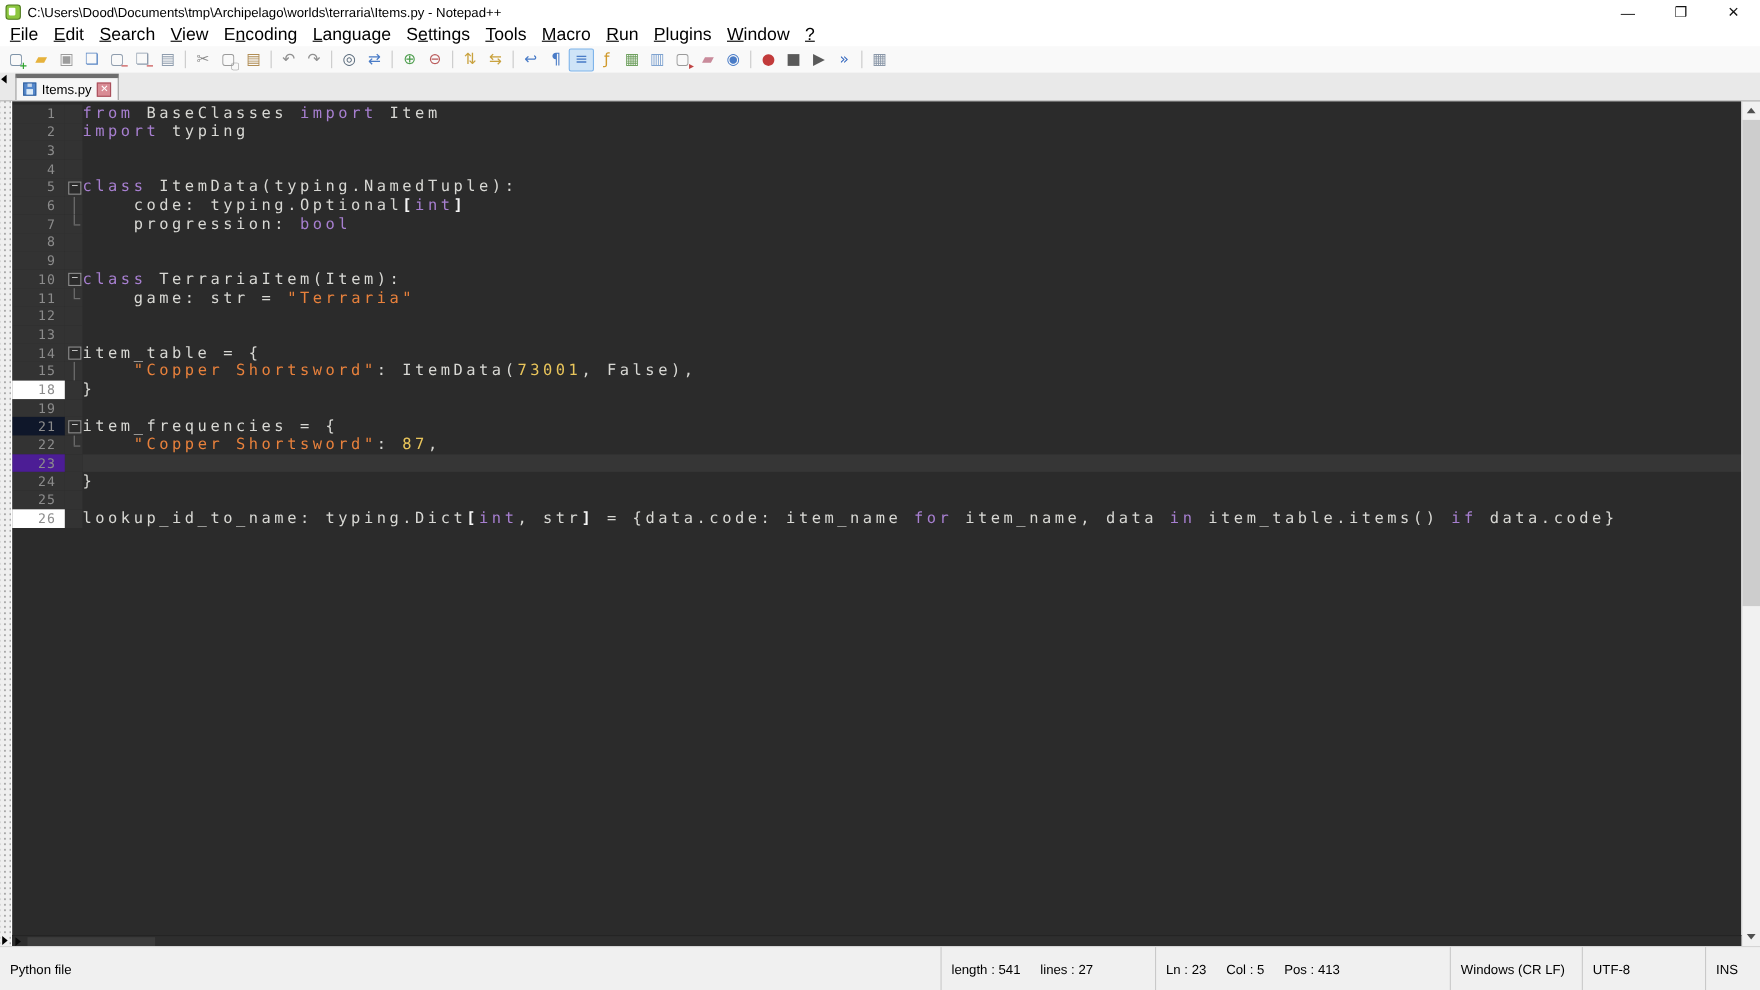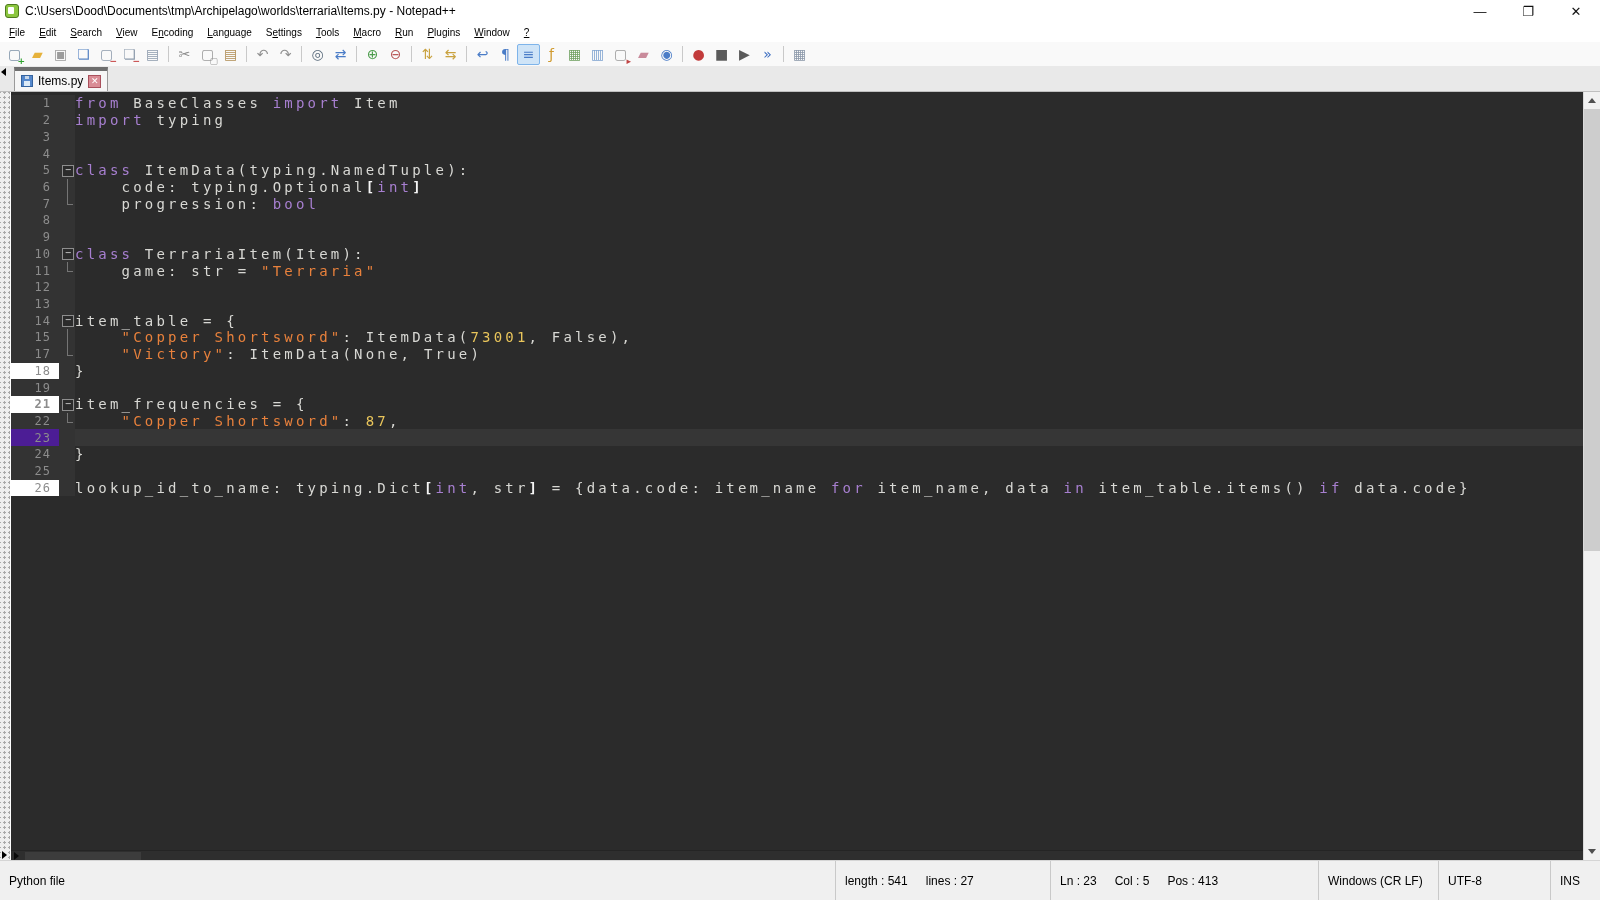--- a/index.html
+++ b/index.html
@@ -9,21 +9,21 @@
   
   .titlebar { height:22px; background:#FFFFFF; display:flex; align-items:center; flex:0 0 auto; }
   .app-icon { width:14px; height:14px; margin:0 6px 0 5px; background:#8CC63F; border:1px solid #4E7A1E; border-radius:3px; position:relative; }
   .app-icon::after { content:""; position:absolute; left:2px; top:2px; right:4px; bottom:3px; background:#FFFFFF; border-radius:1px; }
   .title-text { font-size:12px; color:#000; white-space:nowrap; }
   .win-controls { margin-left:auto; display:flex; height:100%; }
   .win-btn { width:48px; height:100%; display:flex; align-items:center; justify-content:center; font-size:13px; color:#111; cursor:default; }
 
   
   .menubar { height:20px; background:#FFFFFF; display:flex; align-items:center; padding-left:2px; flex:0 0 auto; }
-  .mitem { font-size:10px; color:#000; padding:2px 7px; cursor:default; }
+  .mitem { font-size:16px; color:#000; padding:2px 7px; cursor:default; }
   .mitem u { text-decoration:underline; }
 
   
   .toolbar { height:24px; background:#F9F9F9; display:flex; align-items:center; padding-left:3px; flex:0 0 auto; }
   .tbi { position:relative; width:23px; height:21px; display:flex; align-items:center; justify-content:center; font-size:14px; line-height:14px; cursor:default; border-radius:2px; }
   .tbi .glyph { font-family:"DejaVu Sans",sans-serif; }
   .tbi .badge { position:absolute; right:1px; bottom:-1px; font-size:9px; font-weight:bold; line-height:9px; font-family:"DejaVu Sans",sans-serif; }
   .tbi.pressed { background:#CFE4F7; border:1px solid #7EB4EA; }
   .tsep { width:1px; height:16px; background:#C9C9C9; margin:0 4px; }
 
@@ -67,21 +67,21 @@
   .varrow .tri-up { width:0; height:0; border-left:4px solid transparent; border-right:4px solid transparent; border-bottom:5px solid #505050; }
   .varrow .tri-dn { width:0; height:0; border-left:4px solid transparent; border-right:4px solid transparent; border-top:5px solid #505050; }
   .vtrack { flex:1 1 auto; position:relative; }
   .vthumb { position:absolute; top:0; left:0; right:0; height:442px; background:#CDCDCD; }
 
   
   .statusbar { height:40px; background:#F0F0F0; border-top:1px solid #D5D5D5; display:flex; align-items:stretch; font-size:12px; color:#000; flex:0 0 auto; }
   .sseg { display:flex; align-items:center; padding:0 9px; border-left:1px solid #C9C9C9; white-space:nowrap; overflow:hidden; }
   .sseg.first { border-left:none; flex:1 1 auto; }
   .sseg .gap { display:inline-block; width:18px; }
-  .w-len { width:195px; } .w-pos { width:268px;margin-left:20px; } .w-eol { width:120px; } .w-enc { width:112px; } .w-ins { width:50px; }
+  .w-len { width:195px; } .w-pos { width:268px; } .w-eol { width:120px; } .w-enc { width:112px; } .w-ins { width:50px; }
 </style>
 </head>
 <body>
 
 <div class="window">
 
   <div class="titlebar">
     <div class="app-icon"></div>
     <div class="title-text">C:\Users\Dood\Documents\tmp\Archipelago\worlds\terraria\Items.py - Notepad++</div>
     <div class="win-controls">
@@ -303,36 +303,31 @@
             <span class="lnum" style="color: rgb(140, 140, 140); background: rgb(51, 51, 51);">14</span>
             <span class="fold fstart" style="background: rgb(51, 51, 51);"></span>
             <span class="code"><span style="color: rgb(216, 216, 212);">item_table = {</span></span>
           </div>
           <div class="row">
             <span class="lnum" style="color: rgb(140, 140, 140); background: rgb(51, 51, 51);">15</span>
             <span class="fold fmid" style="background: rgb(51, 51, 51);"></span>
             <span class="code"><span style="color: rgb(216, 216, 212);">    </span><span style="color: rgb(232, 129, 60);">"Copper Shortsword"</span><span style="color: rgb(216, 216, 212);">: ItemData(</span><span style="color: rgb(233, 197, 91);">73001</span><span style="color: rgb(216, 216, 212);">, False),</span></span>
           </div>
           <div class="row">
-            <span class="lnum" style="color: rgb(140, 140, 140); background: rgb(51, 51, 51);">17</span>
-            <span class="fold fend" style="background: rgb(51, 51, 51);"></span>
-            <span class="code"><span style="color: rgb(216, 216, 212);">    </span><span style="color: rgb(232, 129, 60);">"Victory"</span><span style="color: rgb(216, 216, 212);">: ItemData(None, True)</span></span>
-          </div>
-          <div class="row">
             <span class="lnum" style="color: rgb(140, 140, 140); background: #ffffff;">18</span>
             <span class="fold" style="background: rgb(51, 51, 51);"></span>
             <span class="code"><span style="color: rgb(216, 216, 212);">}</span></span>
           </div>
           <div class="row">
             <span class="lnum" style="color: rgb(140, 140, 140); background: rgb(51, 51, 51);">19</span>
             <span class="fold" style="background: rgb(51, 51, 51);"></span>
             <span class="code"></span>
           </div>
           <div class="row">
-            <span class="lnum" style="color: rgb(140, 140, 140); background: #ffffff; font-weight: bold;">21</span>
+            <span class="lnum" style="color: rgb(140, 140, 140); background: #0f172a;">21</span>
             <span class="fold fstart" style="background: rgb(51, 51, 51);"></span>
             <span class="code"><span style="color: rgb(216, 216, 212);">item_frequencies = {</span></span>
           </div>
           <div class="row">
             <span class="lnum" style="color: rgb(140, 140, 140); background: rgb(51, 51, 51);">22</span>
             <span class="fold fend" style="background: rgb(51, 51, 51);"></span>
             <span class="code"><span style="color: rgb(216, 216, 212);">    </span><span style="color: rgb(232, 129, 60);">"Copper Shortsword"</span><span style="color: rgb(216, 216, 212);">: </span><span style="color: rgb(233, 197, 91);">87</span><span style="color: rgb(216, 216, 212);">,</span></span>
           </div>
           <div class="row current">
             <span class="lnum" style="color: rgb(140, 140, 140); background: #4c1d95;">23</span>

